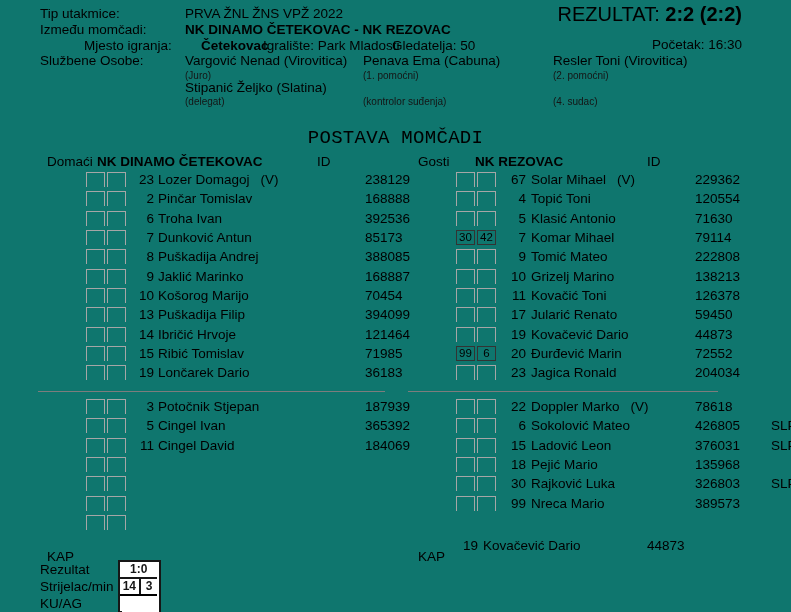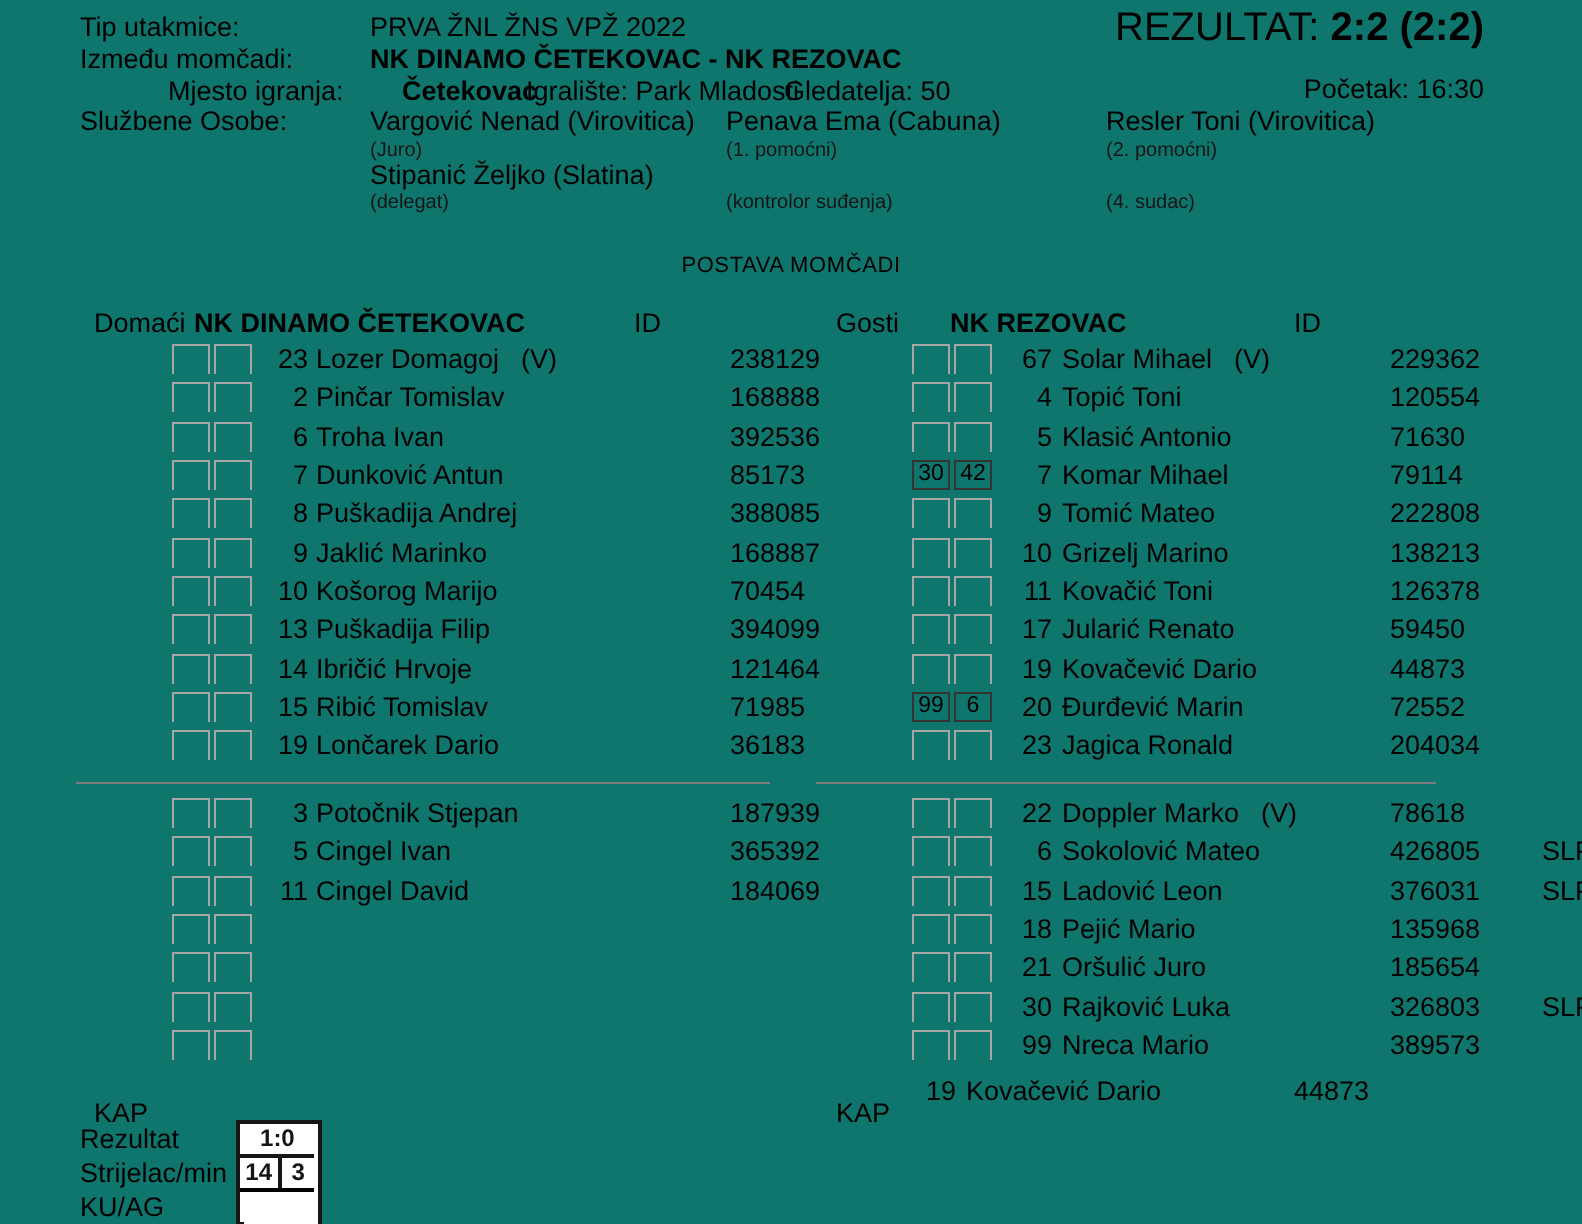--- a/index.html
+++ b/index.html
@@ -2,21 +2,21 @@
 <html><head>
 <meta charset="utf-8">
 <style>
   html,body{margin:0;padding:0;background:#fff;}
   .page{position:relative;width:791px;height:612px;background:#0f766e;color:#000;
         font-family:"Liberation Sans","DejaVu Sans",sans-serif;font-size:13.5px;overflow:hidden;}
   .abs{position:absolute;white-space:nowrap;}
   .b{font-weight:bold;}
   .sm{font-size:10px;color:#151515;}
   .big{font-size:20px;}
-  .title{left:0;top:127px;width:791px;text-align:center;font-size:11px;letter-spacing:.3px;}
+  .title{left:0;top:127px;width:791px;text-align:center;font-size:19px;letter-spacing:.3px;font-family:Liberation Mono, monospace;}
 
   
   .rows{position:absolute;width:360px;}
   .prow{position:relative;height:19.35px;margin-left:48px;}
   .mbox{position:absolute;top:2px;width:19px;height:15px;box-sizing:border-box;
         border:1px solid #a6a6a6;border-bottom:none;font-size:11.5px;line-height:13px;text-align:center;}
   .mbox.b1{left:0;} .mbox.b2{left:21px;}
   .mbox.filled{border:1px solid #333;}
   .num{position:absolute;left:42px;top:2px;width:26px;text-align:right;}
   .namewrap{position:absolute;left:72px;top:2px;white-space:pre;}
@@ -361,28 +361,20 @@
     <span class="mbox b1"></span>
     <span class="mbox b2"></span>
     <span class="num">18</span>
     <span class="namewrap"><span>Pejić Mario</span><span class="vmark"></span></span>
     <span class="pid">135968</span>
     <span class="slp"></span>
   </div>
       <div class="prow">
     <span class="mbox b1"></span>
     <span class="mbox b2"></span>
-    <span class="num">21</span>
-    <span class="namewrap"><span>Oršulić Juro</span><span class="vmark"></span></span>
-    <span class="pid">185654</span>
-    <span class="slp"></span>
-  </div>
-      <div class="prow">
-    <span class="mbox b1"></span>
-    <span class="mbox b2"></span>
     <span class="num">30</span>
     <span class="namewrap"><span>Rajković Luka</span><span class="vmark"></span></span>
     <span class="pid">326803</span>
     <span class="slp">SLP</span>
   </div>
       <div class="prow">
     <span class="mbox b1"></span>
     <span class="mbox b2"></span>
     <span class="num">99</span>
     <span class="namewrap"><span>Nreca Mario</span><span class="vmark"></span></span>

